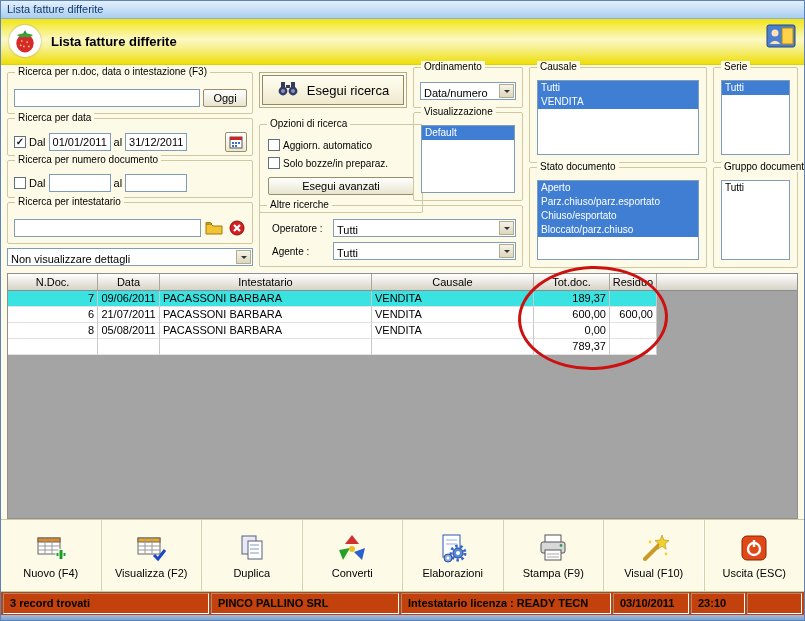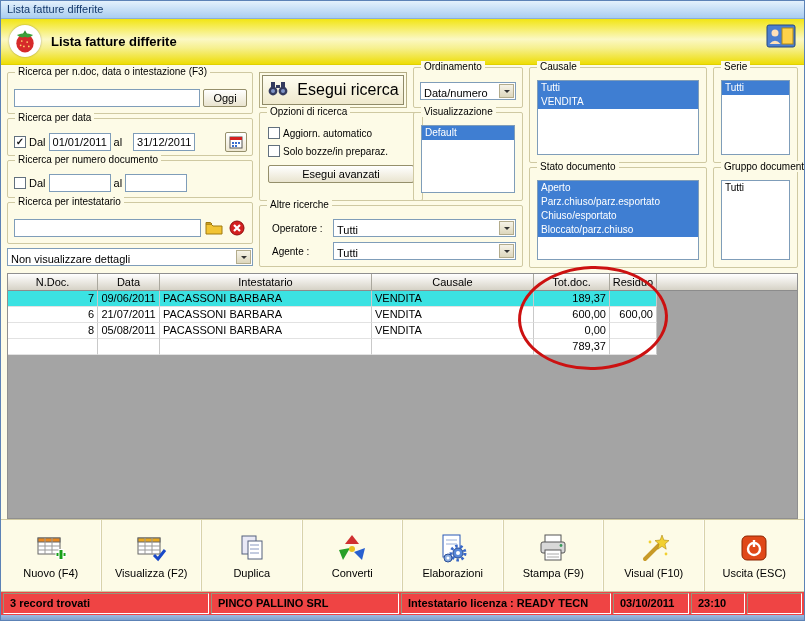--- a/index.html
+++ b/index.html
@@ -32,21 +32,21 @@
   .combo { background:#fff; border:1px solid #7f9db9; position:relative; display:flex; align-items:flex-end; height:18px; }
   .combo-text { font-size:11px; padding-left:3px; overflow:hidden; white-space:nowrap; flex:1; }
   .arrow-btn { position:absolute; right:1px; top:1px; bottom:1px; width:15px; background:linear-gradient(#f6f3e8,#ddd7bd); border:1px solid #b3ac8c; display:flex; align-items:center; justify-content:center; }
   .arrow-btn::after { content:""; border:3.5px solid transparent; border-top-color:#333; margin-top:4px; }
 
   .list { position:absolute; left:7px; right:7px; top:12px; bottom:7px; background:#fff; border:1px solid #7f9db9; overflow:hidden; }
   .list .item { height:14px; line-height:14px; font-size:10px; padding:0 3px; color:#000; white-space:nowrap; }
   .list .item.selected { background:#3f7ed2; color:#fff; }
 
   .esegui-wrap { position:absolute; border:1px solid #b5ae85; padding:2px; background:#fdfbe7; }
-  .esegui-btn { width:100%; height:100%; border:1px solid #8f8a68; background:linear-gradient(#fffef2,#efe9cd); display:flex; align-items:center; justify-content:center; gap:8px; font-size:16px; font-family:inherit; }
+  .esegui-btn { width:100%; height:100%; border:1px solid #8f8a68; background:linear-gradient(#fffef2,#efe9cd); display:flex; align-items:center; justify-content:center; gap:8px; font-size:13px; font-family:inherit; }
 
   
   .grid { height:246px; flex:0 0 auto; margin:0 6px; border:1px solid #8f8f8f; background:#a4a4a4; display:flex; flex-direction:column; position:relative; }
   .grid-header { display:flex; flex:0 0 17px; }
   .hcell { height:17px; line-height:16px; text-align:center; font-size:11px; background:linear-gradient(#ffffff,#d6d2c6); border-right:1px solid #aaa89e; border-bottom:1px solid #8c8c8c; overflow:hidden; white-space:nowrap; }
   .hfill { flex:1; background:linear-gradient(#ffffff,#d6d2c6); border-bottom:1px solid #8c8c8c; }
   .grid-row { display:flex; flex:0 0 16px; width:649px; }
   .cell { height:16px; line-height:15px; font-size:11px; padding:0 3px; background:#fff; border-right:1px solid #c9c9c9; border-bottom:1px solid #e2e2e2; overflow:hidden; white-space:nowrap; }
   .grid-row.selected .cell { background:#3be2e2; }
   .c0{width:90px}.c1{width:62px}.c2{width:212px}.c3{width:162px}.c4{width:76px}.c5{width:47px}
@@ -55,21 +55,21 @@
   .annotation-ellipse { position:absolute; left:510px; top:-8px; width:150px; height:104px; border:3px solid #cc1111; border-radius:50%; transform:rotate(-2deg); pointer-events:none; z-index:5; }
 
   
   .toolbar { height:72px; flex:0 0 auto; background:#fdfbe7; border-top:1px solid #cfc9a2; display:flex;text-align:right; }
   .tbtn { flex:1; display:flex; flex-direction:column; align-items:center; justify-content:center; gap:3px; border-right:1px solid #d8d2ac; box-shadow:inset -1px 0 0 #fffef5; }
   .tbtn:last-child { border-right:none; box-shadow:none; }
   .ticon { width:32px; height:32px; }
   .tlabel { font-size:11px; color:#000; white-space:nowrap; }
 
   
-  .status { height:24px; flex:0 0 auto; background:#ef4444; border-top:1px solid #cfc9a2; display:flex; align-items:stretch; padding:1px 2px; gap:2px; }
+  .status { height:24px; flex:0 0 auto; background:#c2410c; border-top:1px solid #cfc9a2; display:flex; align-items:stretch; padding:1px 2px; gap:2px; }
   .seg { border:1px solid; border-color:#98927a #ffffff #ffffff #98927a; padding:3px 6px; font-weight:bold; font-size:11px; white-space:nowrap; overflow:hidden; }
   .seg-records{width:206px} .seg-company{width:188px} .seg-license{width:210px} .seg-date{width:76px} .seg-time{width:54px} .seg-fill{flex:1}
 
   .bottom-frame { height:5px; flex:0 0 auto; background:linear-gradient(#9dbbdf,#7fa3cf); }
 </style>
 </head>
 <body>
 
 <div class="window">
 
@@ -111,21 +111,21 @@
       </div>
     </div>
 
     <div class="gb" style="left:6px;top:53px;width:246px;height:38px">
       <span class="gb-label">Ricerca per data</span>
       <div class="gb-row" style="padding-top:13px">
         <span class="cb checked"></span>
         <span class="lbl">Dal</span>
         <input class="txt ctr" style="width: 62px;" value="01/01/2011">
         <span class="lbl">al</span>
-        <input class="txt ctr" style="width: 62px; margin-left: 8px;" value="31/12/2011">
+        <input class="txt ctr" style="width: 62px;" value="31/12/2011">
         <span style="flex:1"></span>
         <button class="icon-btn">
           <svg width="14" height="14" viewBox="0 0 14 14">
             <rect x="1" y="2" width="12" height="11" fill="#fff" stroke="#555"></rect>
             <rect x="1" y="2" width="12" height="3" fill="#d42020"></rect>
             <rect x="3" y="7" width="2" height="2" fill="#3a6ecd"></rect>
               <rect x="6" y="7" width="2" height="2" fill="#3a6ecd"></rect>
             <rect x="9" y="7" width="2" height="2" fill="#3a6ecd"></rect>
               <rect x="3" y="10" width="2" height="2" fill="#3a6ecd"></rect>
             <rect x="6" y="10" width="2" height="2" fill="#3a6ecd"></rect>
@@ -179,21 +179,21 @@
             <circle cx="6" cy="10" r="4.4" fill="#343b5e"></circle>
               <circle cx="16" cy="10" r="4.4" fill="#343b5e"></circle>
             <circle cx="6" cy="10" r="2" fill="#7f95c9"></circle>
               <circle cx="16" cy="10" r="2" fill="#7f95c9"></circle>
           </svg>
         </span>
         <span>Esegui ricerca</span>
       </button>
     </div>
 
-    <div class="gb" style="left:258px;top:47px;width:164px;height:89px">
+    <div class="gb" style="left:258px;top:59px;width:164px;height:89px">
       <span class="gb-label">Opzioni di ricerca</span>
       <div class="gb-row" style="padding:14px 6px 0 8px">
         <span class="cb"></span>
         <span class="lbl" style="font-size:10px">Aggiorn. automatico</span>
       </div>
       <div class="gb-row" style="padding:6px 6px 0 8px">
         <span class="cb"></span>
         <span class="lbl" style="font-size:10px">Solo bozze/in preparaz.</span>
       </div>
       <div class="gb-row" style="padding:8px 8px 0 8px">

